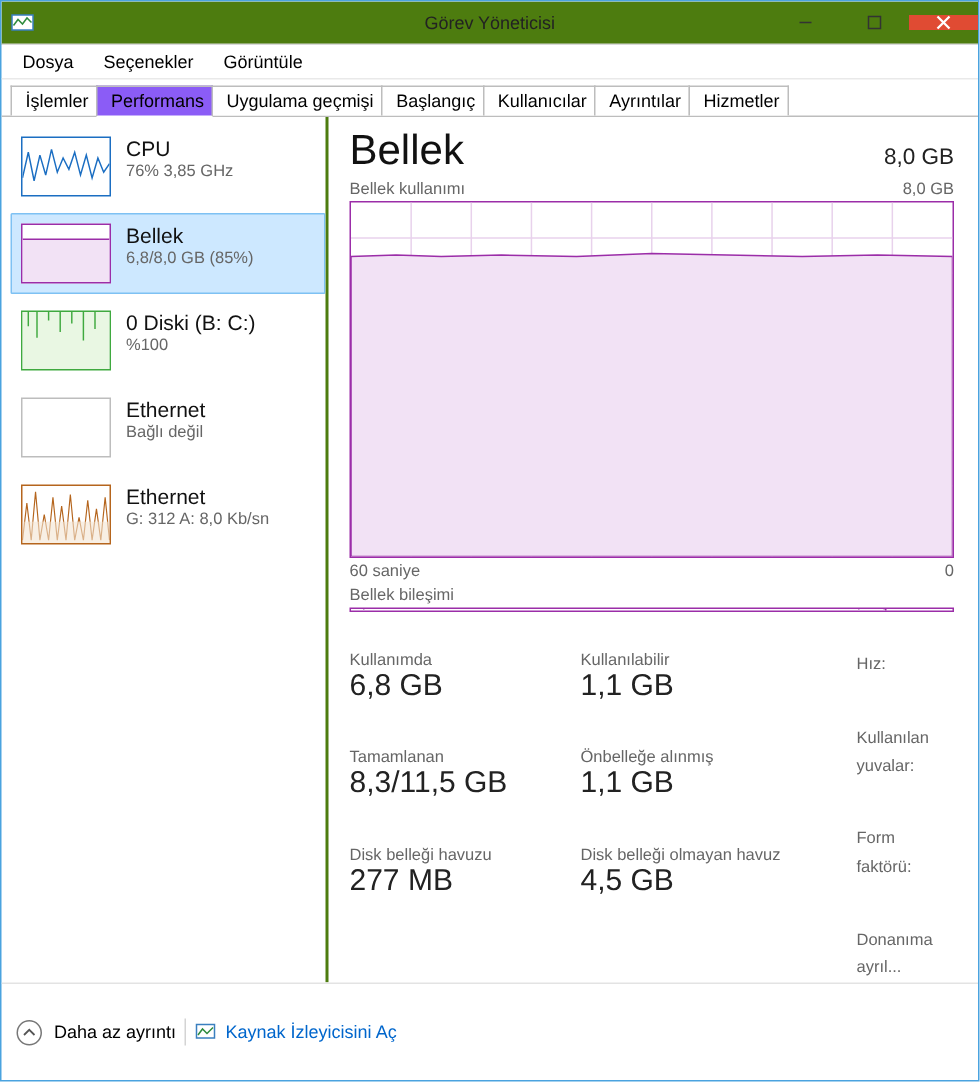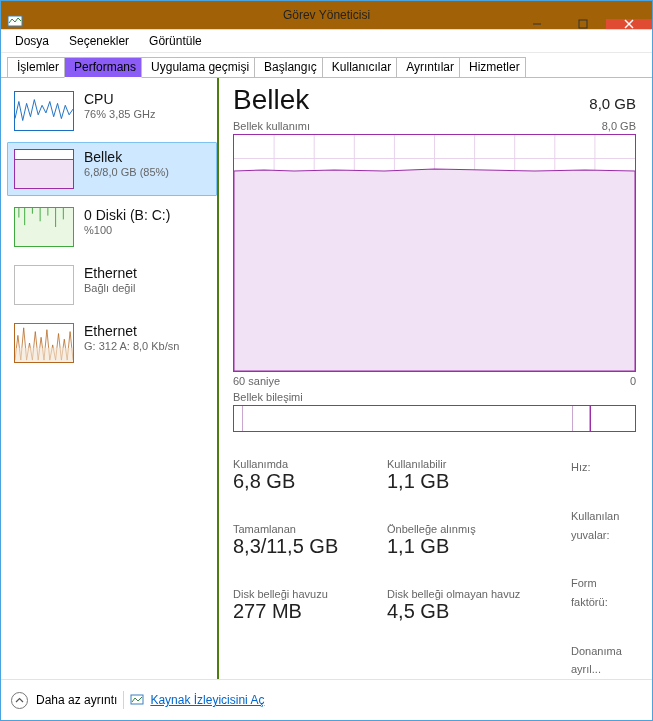--- a/index.html
+++ b/index.html
@@ -10,23 +10,23 @@
     color: #000;
     width: 653px; height: 721px;
     border: 1px solid #4aa3df;
     box-sizing: border-box;
     display: flex; flex-direction: column;
     overflow: hidden;
   }
   
   .titlebar {
     height: 28px;
-    background: #a16207;
+    background: #4d7c0f;
     border-bottom: 1px solid #d9d9d9;
-    display: flex; align-items: flex-end;
+    display: flex; align-items: center;
     font-size: 12px;
     position: relative;
   }
   .titlebar .appicon {
     width: 28px; display:flex; align-items:center; justify-content:center;
   }
   .titlebar .title {
     flex:1; text-align:center; line-height:28px; color:#222;
     position:absolute; left:0; right:0; pointer-events:none;
   }
@@ -101,28 +101,28 @@
   .details {
     display:flex; margin-top:26px; gap: 24px; font-size:12px;
   }
   .details .col { display:flex; flex-direction:column; gap:30px; min-width: 0; }
   .metric .lbl { font-size:11px; color:#666; }
   .metric .val { font-size:20px; color:#222; margin-top:0; white-space:nowrap; }
   .right-info { font-size:11px; color:#666; line-height:1.7; }
   
   .footer {
     height: 32px; border-top:1px solid #e3e3e3; display:flex; align-items:center;
-    gap: 6px; padding: 4px 10px; font-size:12px;
+    gap: 6px; padding: 16px 10px; font-size:12px;
   }
   .footer .circle {
     width:15px; height:15px; border:1px solid #777; border-radius:50%;
     display:inline-flex; align-items:center; justify-content:center;
   }
   .footer .sep { width:1px; height:18px; background:#d4d4d4; }
-  .footer .link { color:#0066cc; display:flex; align-items:flex-start; gap:6px;text-decoration:underline; }
+  .footer .link { color:#0066cc; display:flex; align-items:flex-start; gap:6px; }
   .footer .link .icn {
     width:14px; height:14px; display:inline-block;
   }
 </style>
 </head>
 <body>
 
 <div class="titlebar">
   <div class="appicon">
     <svg width="16" height="16" viewBox="0 0 16 16">

